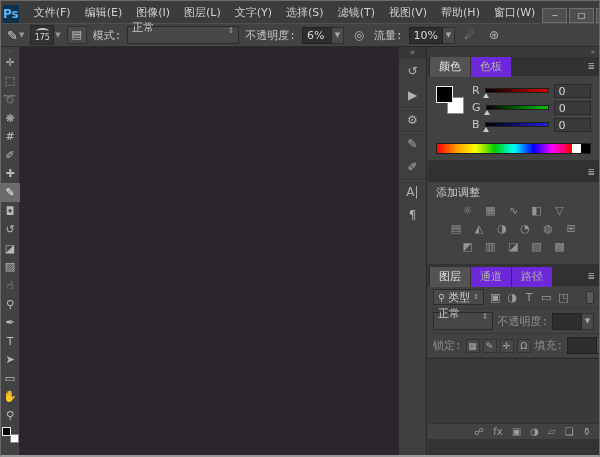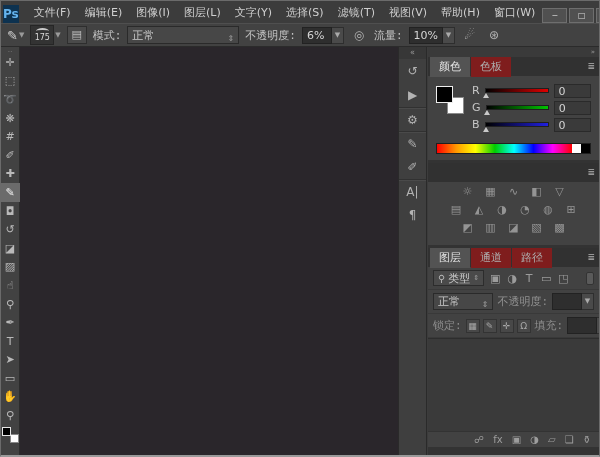--- a/index.html
+++ b/index.html
@@ -28,21 +28,21 @@
   .tool-preview .glyph { font-size:13px; color:#d0d0d0; }
   .mini-arrow { font-size:7px; color:#9a9a9a; }
   .brush-size-box { width:24px; height:20px; background:#333; border:1px solid #262626;
     display:flex; flex-direction:column; align-items:center; justify-content:center; }
   .brush-curve { width:13px; height:6px; border-top:2px solid #c9c9c9; border-radius:50%; }
   .brush-size-num { font-size:8px; color:#d8d8d8; line-height:8px; }
   .opt-btn { width:20px; height:18px; background:#4a4a4a; border:1px solid #2e2e2e;
     color:#bdbdbd; font-size:11px; line-height:16px; text-align:center; }
   .opt-label { color:#c4c4c4; white-space:nowrap;font-family:Liberation Mono, monospace; }
   .dropdown { height:18px; background:#474747; border:1px solid #2a2a2a;
-    display:flex; align-items:flex-end; padding:0 4px; }
+    display:flex; align-items:flex-end; padding:8px 4px; }
   .dropdown .dd-arrows { margin-left:auto; font-size:8px; color:#9f9f9f; }
   .dd-mode { width:112px; }
   .vbox { display:flex; height:17px; }
   .vbox .val { background:#2e2e2e; border:1px solid #222; padding:1px 4px;
     min-width:30px; color:#d6d6d6; }
   .vbox .arr { width:12px; background:#4a4a4a; border:1px solid #2e2e2e; border-left:0;
     font-size:7px; color:#aaa; text-align:center; line-height:15px; }
   .opt-icon { font-size:12px; color:#b5b5b5; width:18px; text-align:center; }
   
   .toolbox { position:absolute; top:46px; bottom:0; left:0; width:19px;
@@ -69,21 +69,21 @@
     justify-content:center; font-size:12px; color:#b3b3b3; }
   .dock-item.group-start { border-top:1px solid #313131; box-shadow:0 1px 0 #4a4a4a inset; }
   
   .panels { position:absolute; top:46px; bottom:0; left:427px; right:0;
     background:#333; display:flex; flex-direction:column; }
   .panels-top { height:10px; background:#3a3a3a; text-align:right; font-size:7px;
     color:#999; line-height:10px; padding-right:4px; }
   .pgroup { background:#424242; margin-bottom:3px; }
   .tabbar { height:19px; background:#313131; display:flex; align-items:flex-start;
     position:relative; padding-left:2px; }
-  .tab { padding:2px 9px 3px; margin-right:1px; background:#7f1d1d; color:#adadad; }
+  .tab { padding:2px 9px 3px; margin-right:1px; background:#6d28d9; color:#adadad; }
   .tab.active { background:#535353; color:#e2e2e2; }
   .panel-menu { position:absolute; right:4px; top:4px; font-size:9px; color:#b5b5b5; }
   
   .color-content { position:relative; padding:6px 8px 4px 44px; }
   .fgbg { position:absolute; left:8px; top:10px; width:28px; height:28px; }
   .fgbg .fg { position:absolute; left:0; top:0; width:17px; height:17px;
     background:#000; border:1px solid #ededed; z-index:2; }
   .fgbg .bg { position:absolute; right:0; bottom:0; width:17px; height:17px;
     background:#fff; border:1px solid #8a8a8a; }
   .ch-row { display:flex; align-items:center; gap:5px; height:17px; }
@@ -101,21 +101,21 @@
   .spectrum .rainbow { flex:1;
     background:linear-gradient(to right,#ff0000,#ff9900,#ffff00,#00cc00,#00ffff,#0000ff,#ff00ff,#ff0000); }
   .spectrum .white { width:9px; background:#fff; }
   .spectrum .black { width:9px; background:#000; }
   
   .adj-content { padding:3px 8px 6px; }
   .adj-hint { color:#c9c9c9; margin-bottom:4px; }
   .adj-row { display:flex; justify-content:center; gap:7px; height:18px; }
   .adj-icon { width:16px; text-align:center; font-size:11px; color:#949494; }
   
-  .layers { flex:1; display:flex; flex-direction:column; margin-bottom:8px; }
+  .layers { flex:1; display:flex; flex-direction:column; margin-bottom:16px; }
   .lrow { display:flex; align-items:center; gap:4px; padding:3px 5px;
     border-bottom:1px solid #393939; }
   .kind-box { display:flex; align-items:center; gap:3px; height:16px;
     background:#4a4a4a; border:1px solid #2c2c2c; padding:0 4px; }
   .kind-box .srch { font-size:10px; color:#b9b9b9; }
   .kind-box .dd-arrows { font-size:7px; color:#9f9f9f; }
   .filt-icon { font-size:11px; color:#9c9c9c; width:14px; text-align:center; }
   .filt-toggle { margin-left:auto; width:8px; height:13px; background:#5a5a5a;
     border:1px solid #333; border-radius:2px; }
   .dd-blend { width:100px; height:17px; }
@@ -273,20 +273,21 @@
       <div class="white"></div>
       <div class="black"></div>
     </div>
   </div>
 
   <div class="pgroup">
     <div class="tabbar">
       <span class="panel-menu">≣</span>
     </div>
     <div class="adj-content">
+      <div class="adj-hint">添加调整</div>
       <div class="adj-row">
           <div class="adj-icon">☼</div>
           <div class="adj-icon">▦</div>
           <div class="adj-icon">∿</div>
           <div class="adj-icon">◧</div>
           <div class="adj-icon">▽</div>
         </div>
       <div class="adj-row">
           <div class="adj-icon">▤</div>
           <div class="adj-icon">◭</div>

